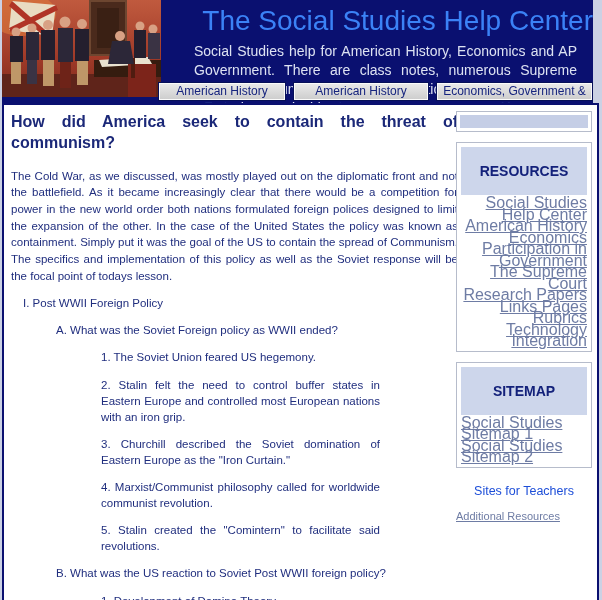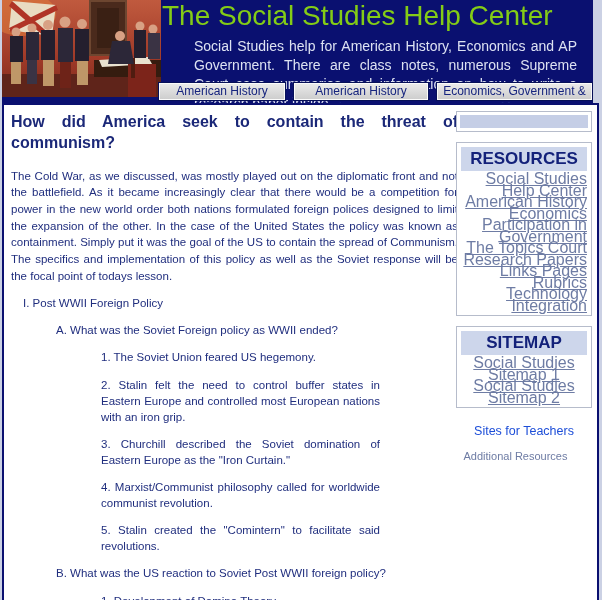--- a/index.html
+++ b/index.html
@@ -3,21 +3,21 @@
 <meta charset="utf-8">
 <style>
   html,body{margin:0;padding:0;}
   body{font-family:"Liberation Sans","DejaVu Sans",sans-serif;background:#cbd1e4;}
   .page{position:relative;width:602px;height:600px;background:#cbd1e4;overflow:hidden;}
 
   
   .header{position:absolute;left:2px;top:0;width:591px;height:103px;background:#0a1070;}
   .painting{position:absolute;left:0;top:0;width:159px;height:97px;display:block;}
   .header-right{margin-left:160px;height:100%;position:relative;}
-  .site-title{text-align:left;color:#84cc16;font-size:28px;font-weight:400;
+  .site-title{text-align:right;color:#3b82f6;font-size:28px;font-weight:400;padding-top:5px;
     letter-spacing:0px;white-space:nowrap;}
   .site-subtitle{color:#dde2f2;font-size:14px;line-height:1.35;text-align:justify;
     margin:5px 16px 0 32px;}
   .tabs{position:absolute;bottom:2px;left:-4px;display:flex;gap:7px;}
   .tab{box-sizing:border-box;height:19px;line-height:16px;text-align:center;
     background:linear-gradient(#ebebeb,#cccccc);border:1px solid #071058;
     box-shadow:inset 0 0 0 1px #fafafa;color:#16247e;font-size:12px;padding:0 4px;cursor:pointer;}
   .tab1{width:128px;}.tab2{width:136px;}.tab3{width:157px;}
 
   
@@ -32,29 +32,29 @@
   .outline p{font-size:11.5px;line-height:1.4;margin:11px 12px;}
   .lvl0{margin-left:0;}
   .lvl1{margin-left:45px !important;margin-right:45px !important;}
   .lvl2{margin-left:90px !important;margin-right:78px !important;text-align:justify;}
 
   
   .sidebar{position:absolute;right:5px;top:6px;width:136px;}
   .ad-box{border:1px solid #b6bccb;background:#ffffff;padding:3px;margin-bottom:10px;}
   .ad-inner{height:13px;background:#c5cee6;}
   .side-box{border:1px solid #b6bccb;background:#ffffff;padding:4px;margin-bottom:10px;box-sizing:border-box;}
-  .side-box-title{background:#cdd6eb;color:#13217a;font-weight:bold;font-size:17px;
-    text-align:center;padding:2px 0;margin-bottom:2px;}
+  .side-box-title{background:#cdd6eb;color:#13217a;font-weight:bold;font-size:14px;
+    text-align:center;padding:16px 0;margin-bottom:2px;}
   .side-link{display:block;font-size:16px;line-height:11.5px;color:#6e7ca4;
     text-decoration:underline;cursor:pointer;}
   .res-links .side-link{text-align:right;}
-  .map-links .side-link{text-align:center;}
+  .map-links .side-link{text-align:left;}
   .sites-teachers{text-align:center;color:#1d4ed8;font-size:12.5px;margin:16px 0 12px 0;}
-  .additional{display:block;text-align:center;font-size:11px;color:#6e7ca4;
-    margin-right:17px;cursor:pointer;}
+  .additional{display:block;text-align:left;font-size:11px;color:#6e7ca4;
+    text-decoration:underline;margin-right:17px;cursor:pointer;}
 </style>
 </head>
 <body>
 
 <div class="page">
 
   <div class="header">
 
     <svg class="painting" viewBox="0 0 159 97">
       <defs>
@@ -148,21 +148,21 @@
         <div class="ad-inner"></div>
       </div>
 
       <div class="side-box">
         <div class="side-box-title">RESOURCES</div>
         <div class="res-links">
           <a class="side-link">Social Studies Help Center</a>
           <a class="side-link">American History</a>
           <a class="side-link">Economics</a>
           <a class="side-link">Participation in Government</a>
-          <a class="side-link">The Topics Court</a>
+          <a class="side-link">The Supreme Court</a>
           <a class="side-link">Research Papers</a>
           <a class="side-link">Links Pages</a>
           <a class="side-link">Rubrics</a>
           <a class="side-link">Technology Integration</a>
         </div>
       </div>
 
       <div class="side-box">
         <div class="side-box-title">SITEMAP</div>
         <div class="map-links">

